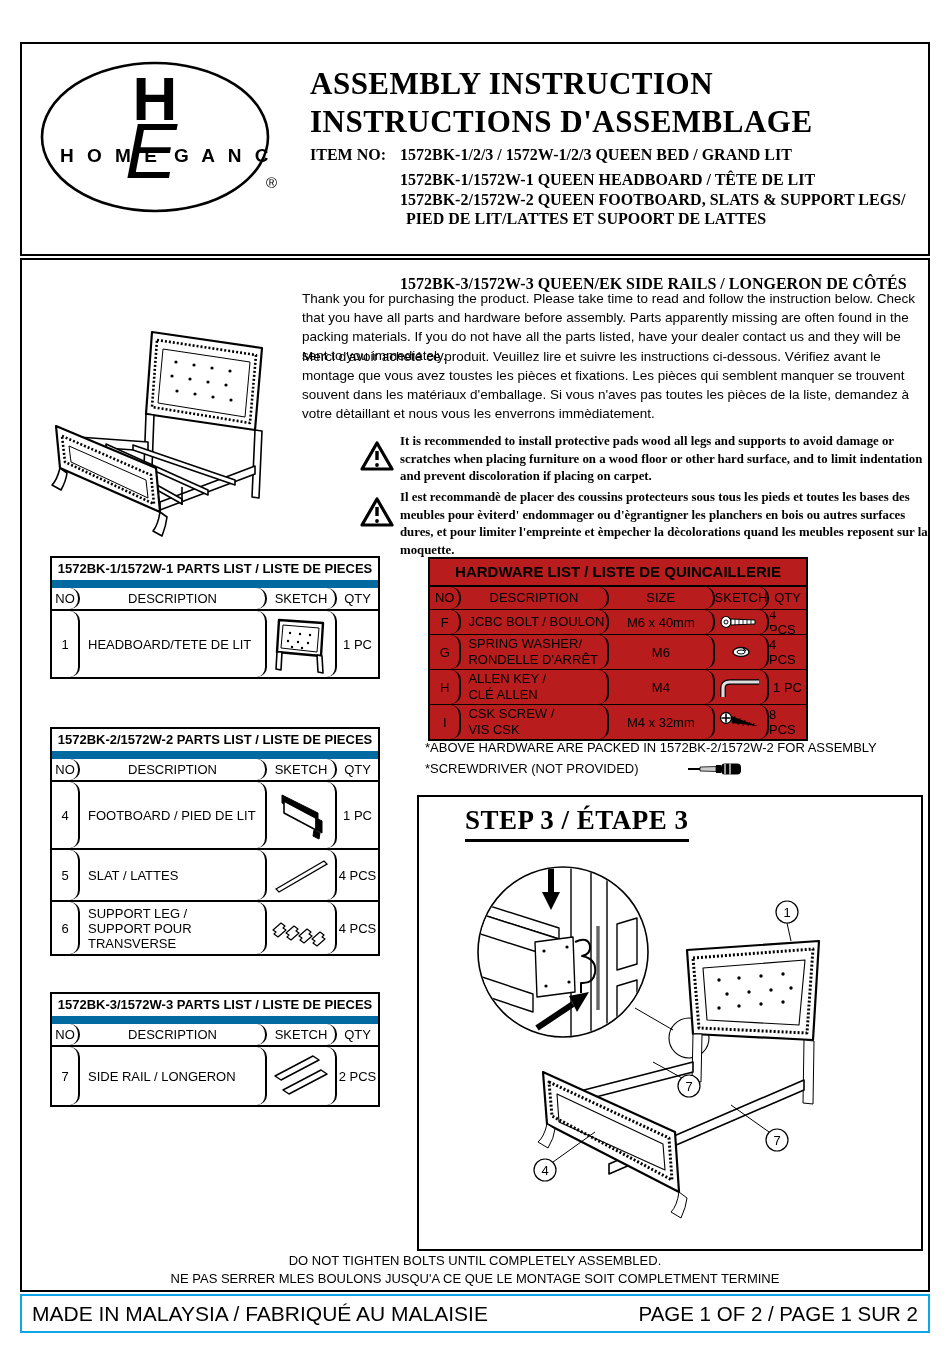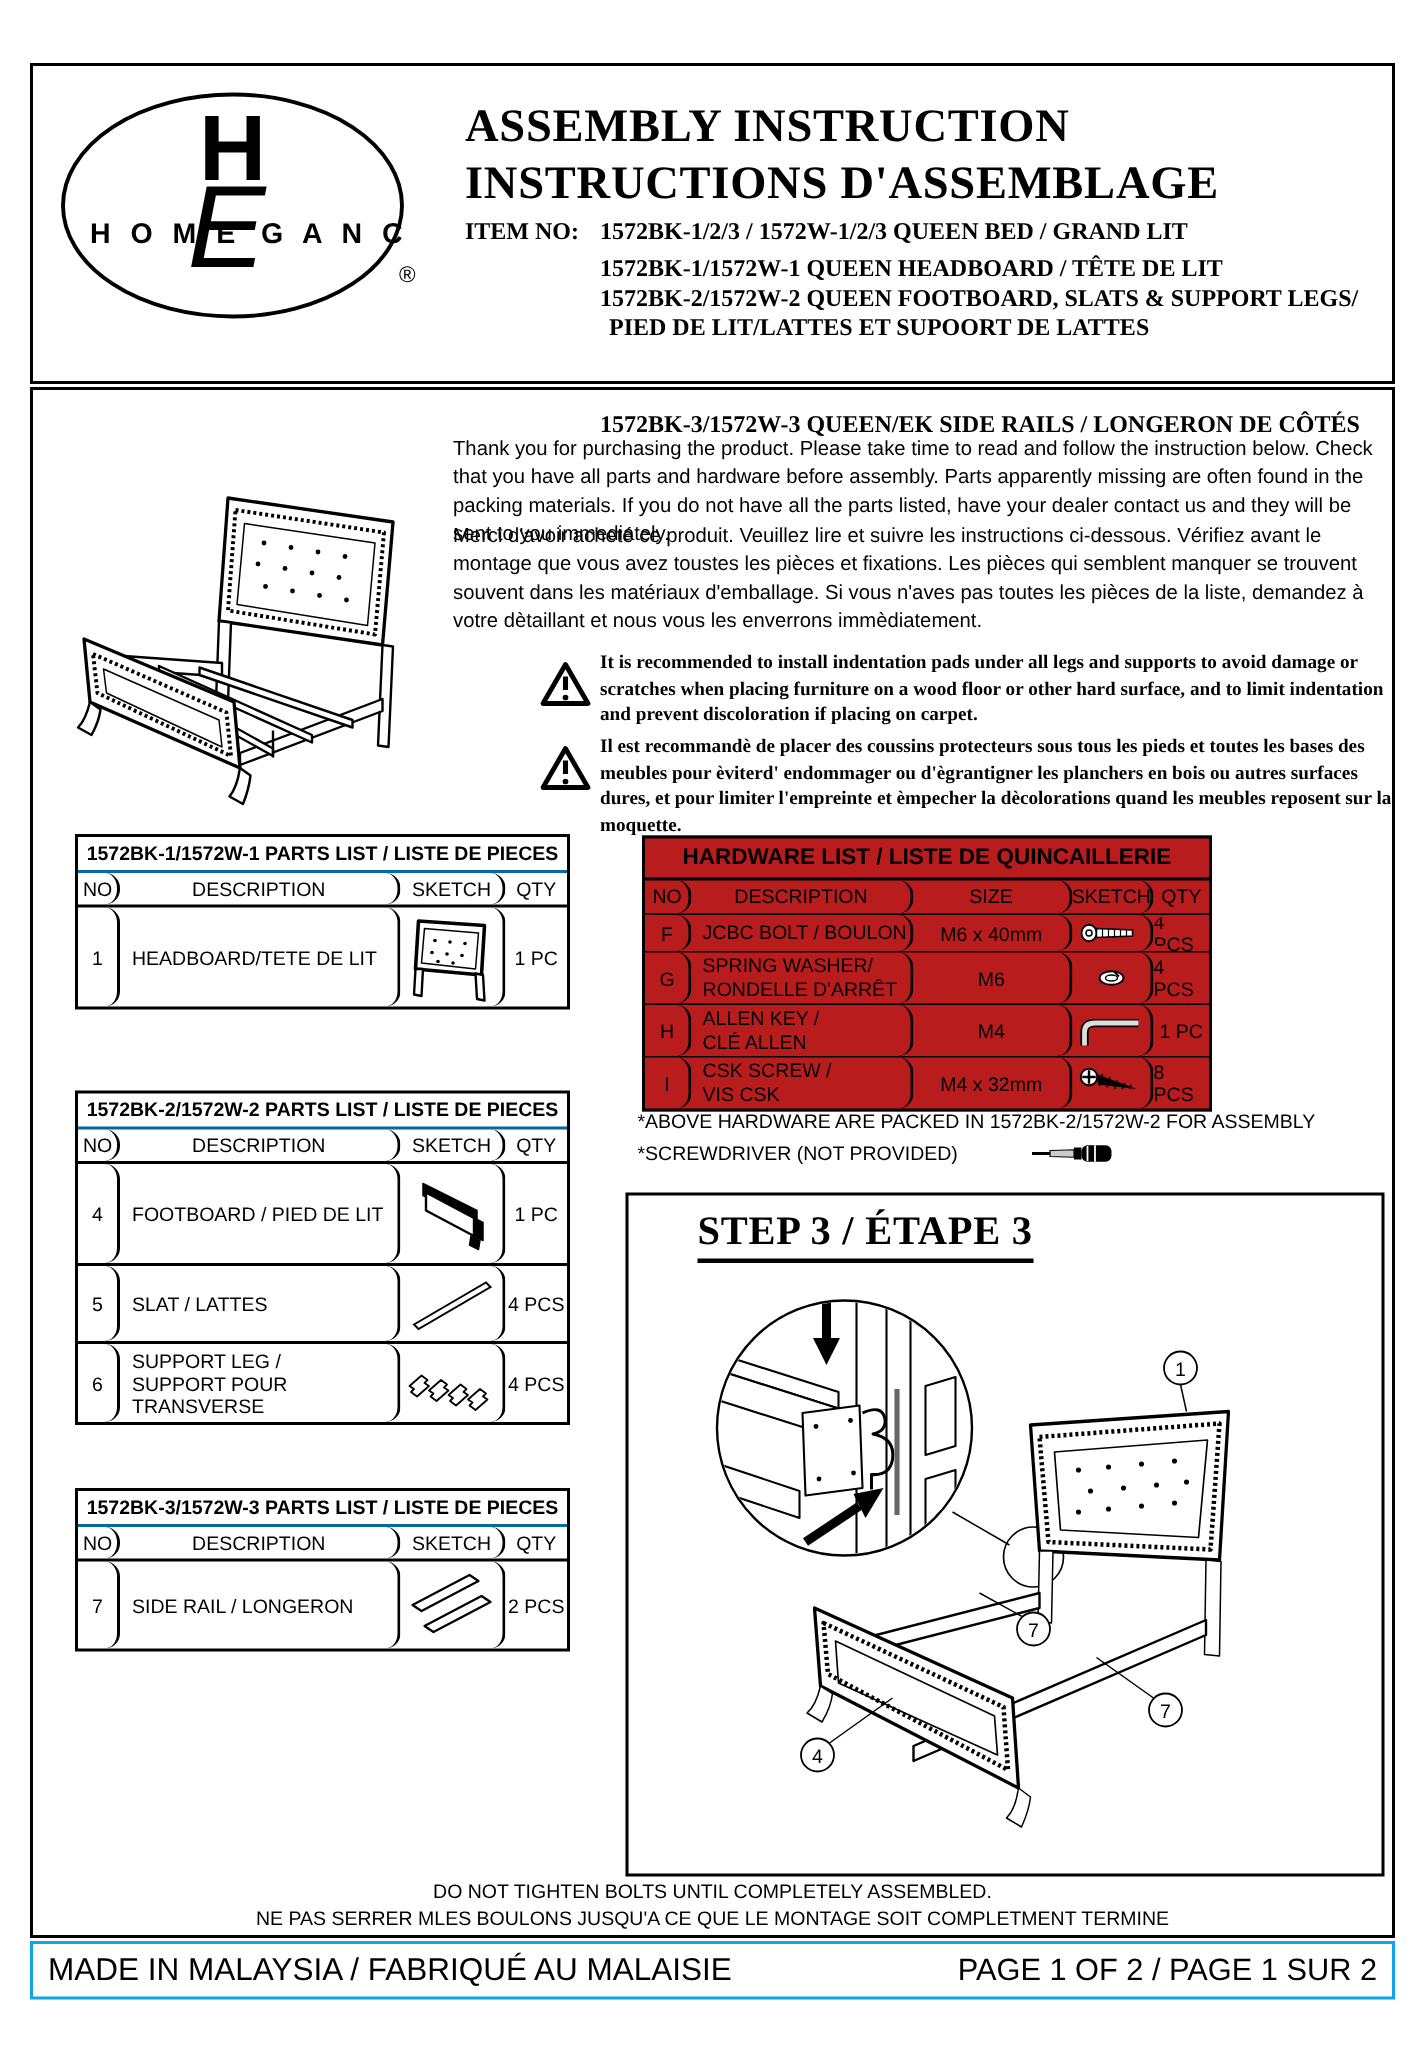--- a/index.html
+++ b/index.html
@@ -15,21 +15,21 @@
   .title-line1{font-size:31px;font-weight:bold;letter-spacing:.5px;line-height:36px;}
   .title-line2{font-size:31px;font-weight:bold;letter-spacing:.5px;line-height:36px;}
   .itemno{font-size:16px;font-weight:bold;}
 
   
   .para{font-size:13.5px;line-height:19px;}
   .warntext{font-size:12.8px;line-height:17.5px;font-weight:bold;}
 
   
   .ptable{position:absolute;width:330px;border:2px solid #000;box-sizing:border-box;background:#fff;}
-  .pt-title{height:22px;line-height:22px;text-align:center;font-weight:bold;font-size:13px;border-bottom:2px solid #0369a1;}
+  .pt-title{height:22px;line-height:22px;text-align:center;font-weight:bold;font-size:13px;border-bottom:8px solid #0369a1;}
   .pt-head{display:flex;height:21px;line-height:21px;text-align:center;font-size:13px;border-bottom:2px solid #000;}
   .pt-row{display:flex;border-bottom:2px solid #000;}
   .pt-row:last-child{border-bottom:none;}
   .c{box-sizing:border-box;border-right:2px solid #000;display:flex;align-items:center;justify-content:center;text-align:left;}
   .c:last-child{border-right:none;}
   .c-no{width:28px;justify-content:center;}
   .c-desc{width:187px;padding-left:8px;justify-content:flex-start;font-size:13px;}
   .c-sk{width:70px;}
   .c-qty{width:41px;font-size:13px;justify-content:center;}
   .pt-head .c-desc{justify-content:center;padding-left:0;}
@@ -134,21 +134,21 @@
   </svg>
 
   <div class="abs sans para" style="left:302px;top:289px;width:624px;">Thank you for purchasing the product. Please take time to read and follow the instruction below. Check that you have all parts and hardware before assembly. Parts apparently missing are often found in the packing materials. If you do not have all the parts listed, have your dealer contact us and they will be sent to you immediately.</div>
   <div class="abs sans para" style="left:302px;top:347px;width:630px;">Merci d'avoir acheté ce produit. Veuillez lire et suivre les instructions ci-dessous. Vérifiez avant le montage que vous avez toustes les pièces et fixations. Les pièces qui semblent manquer se trouvent souvent dans les matériaux d'emballage. Si vous n'aves pas toutes les pièces de la liste, demandez à votre dètaillant et nous vous les enverrons immèdiatement.</div>
 
   <svg class="abs" style="left:360px;top:441px;" width="34" height="31" viewBox="0 0 34 31">
     <polygon points="17,2 32,28 2,28" fill="#fff" stroke="#000" stroke-width="3.2" stroke-linejoin="round"></polygon>
     <line x1="17" y1="10" x2="17" y2="19" stroke="#000" stroke-width="3.4"></line>
     <circle cx="17" cy="24" r="1.9" fill="#000"></circle>
   </svg>
-  <div class="abs serif warntext" style="left:400px;top:433px;width:528px;">It is recommended to install indentation pads under all legs and supports to avoid damage or scratches when placing furniture on a wood floor or other hard surface, and to limit indentation and prevent discoloration if placing on carpet.</div>
+  <div class="abs serif warntext" style="left:400px;top:433px;width:528px;">It is recommended to install protective pads wood all legs and supports to avoid damage or scratches when placing furniture on a wood floor or other hard surface, and to limit indentation and prevent discoloration if placing on carpet.</div>
 
   <svg class="abs" style="left:360px;top:497px;" width="34" height="31" viewBox="0 0 34 31">
     <polygon points="17,2 32,28 2,28" fill="#fff" stroke="#000" stroke-width="3.2" stroke-linejoin="round"></polygon>
     <line x1="17" y1="10" x2="17" y2="19" stroke="#000" stroke-width="3.4"></line>
     <circle cx="17" cy="24" r="1.9" fill="#000"></circle>
   </svg>
   <div class="abs serif warntext" style="left:400px;top:489px;width:532px;">Il est recommandè de placer des coussins protecteurs sous tous les pieds et toutes les bases des meubles pour èviterd' endommager ou d'ègrantigner les planchers en bois ou autres surfaces dures, et pour limiter l'empreinte et èmpecher la dècolorations quand les meubles reposent sur la moquette.</div>
 
   <div class="ptable" style="left:50px;top:556px;">
     <div class="pt-title">1572BK-1/1572W-1 PARTS LIST / LISTE DE PIECES</div>

